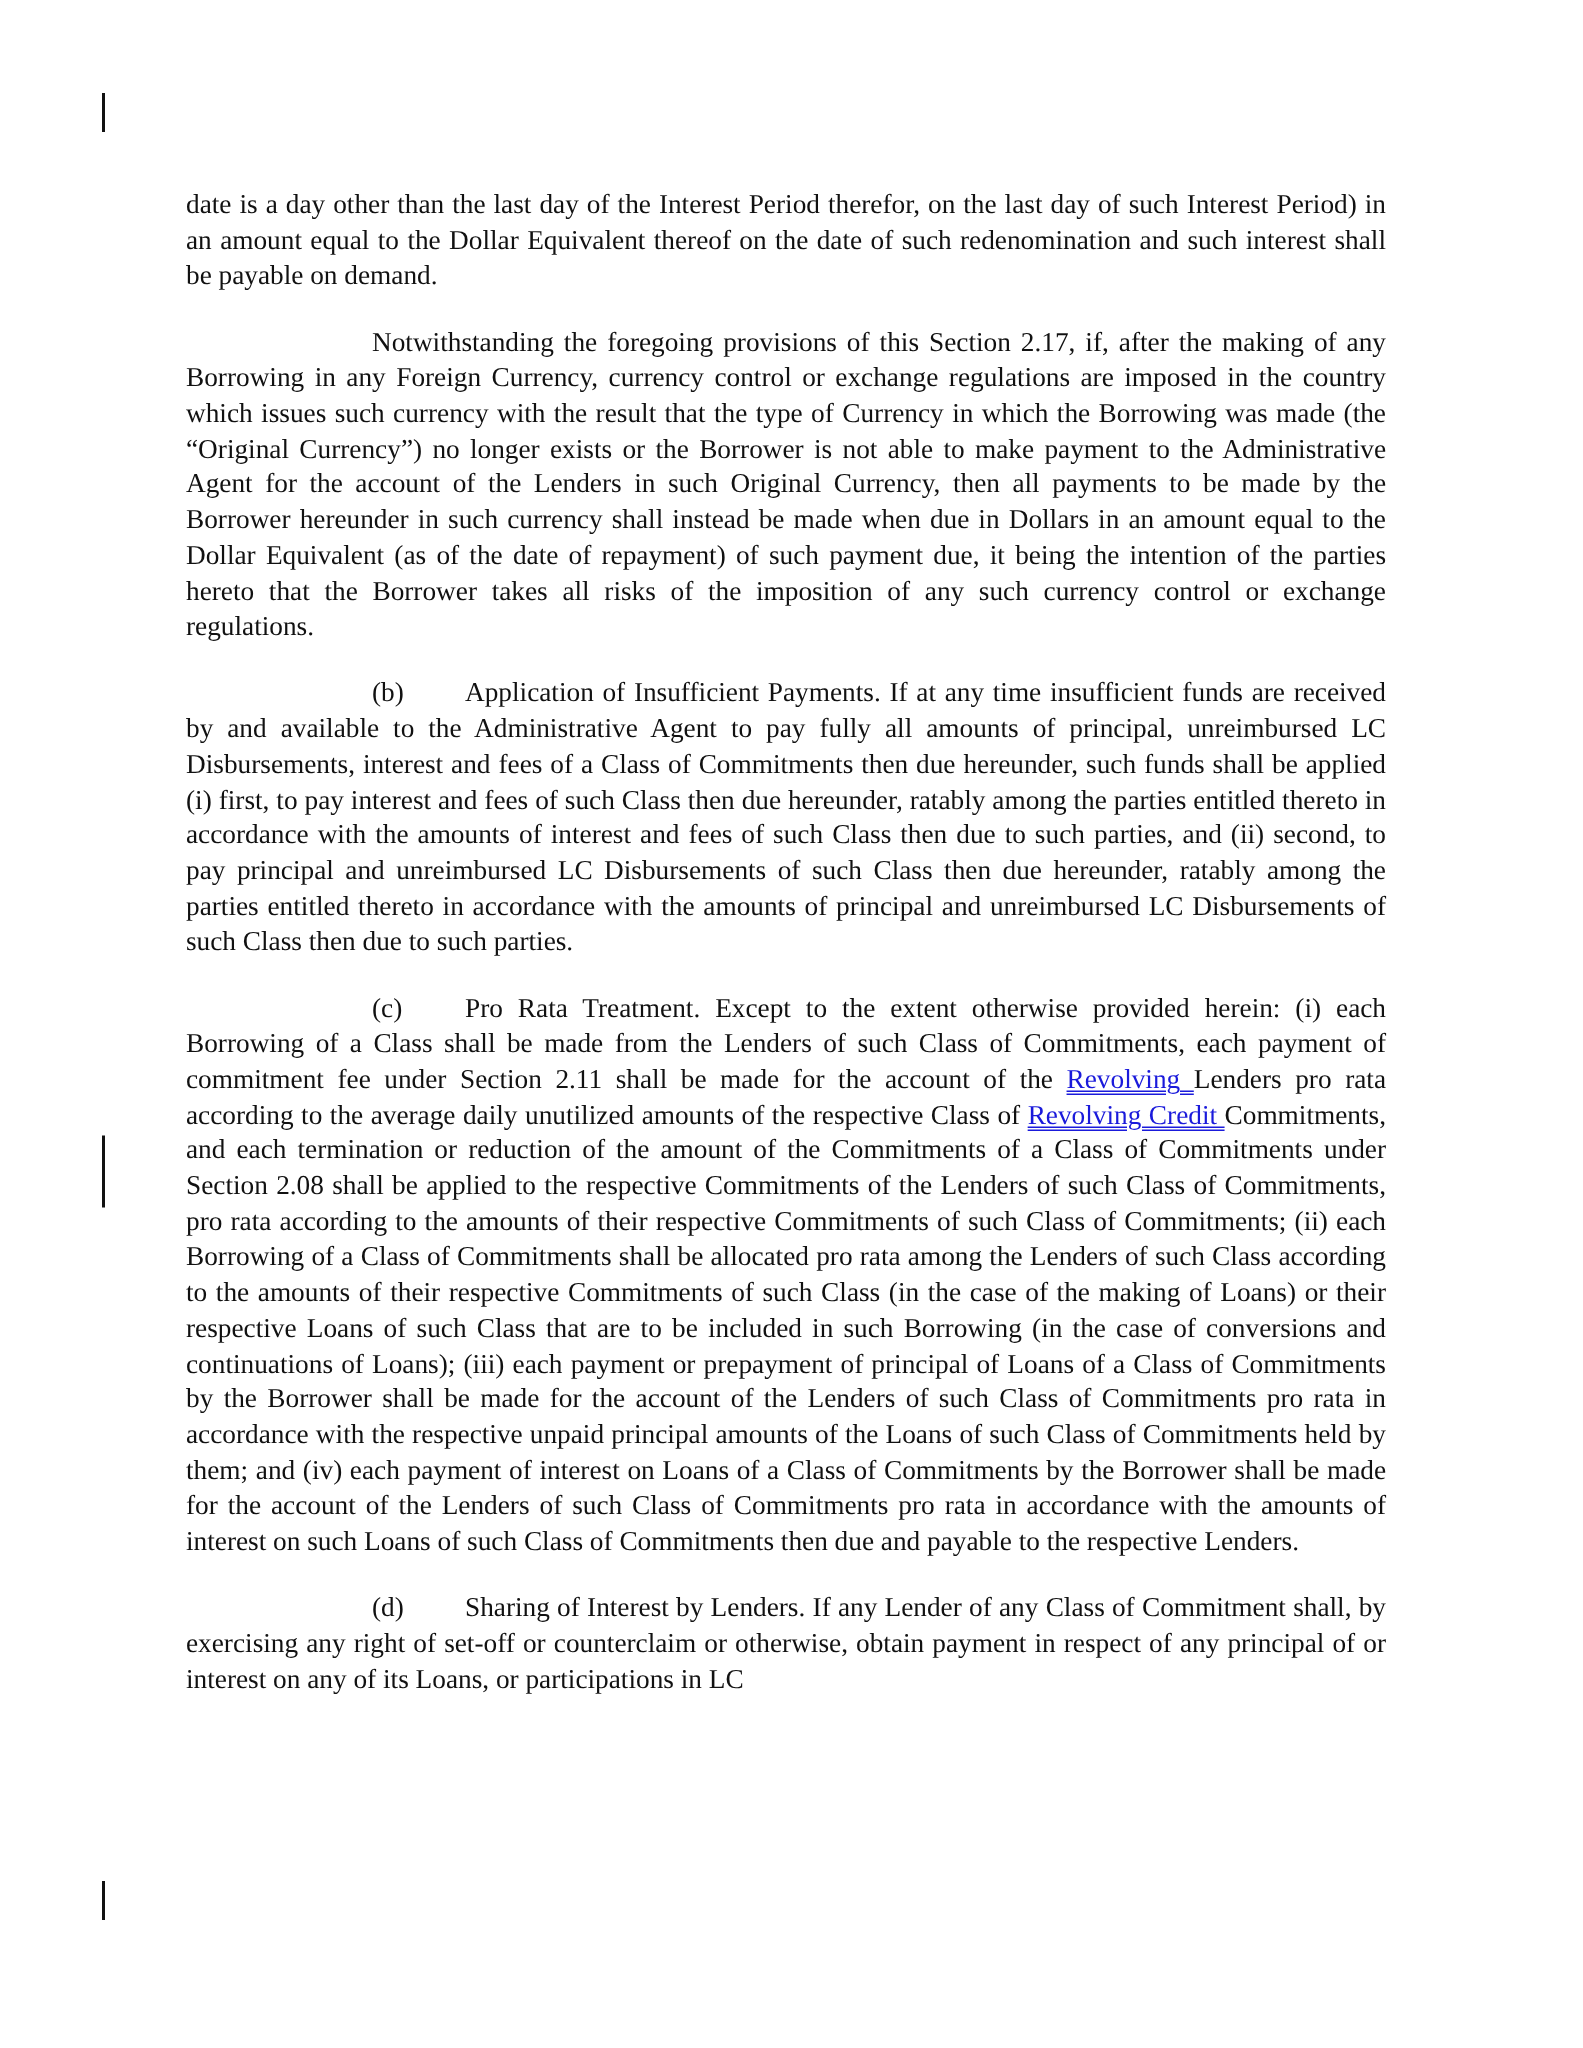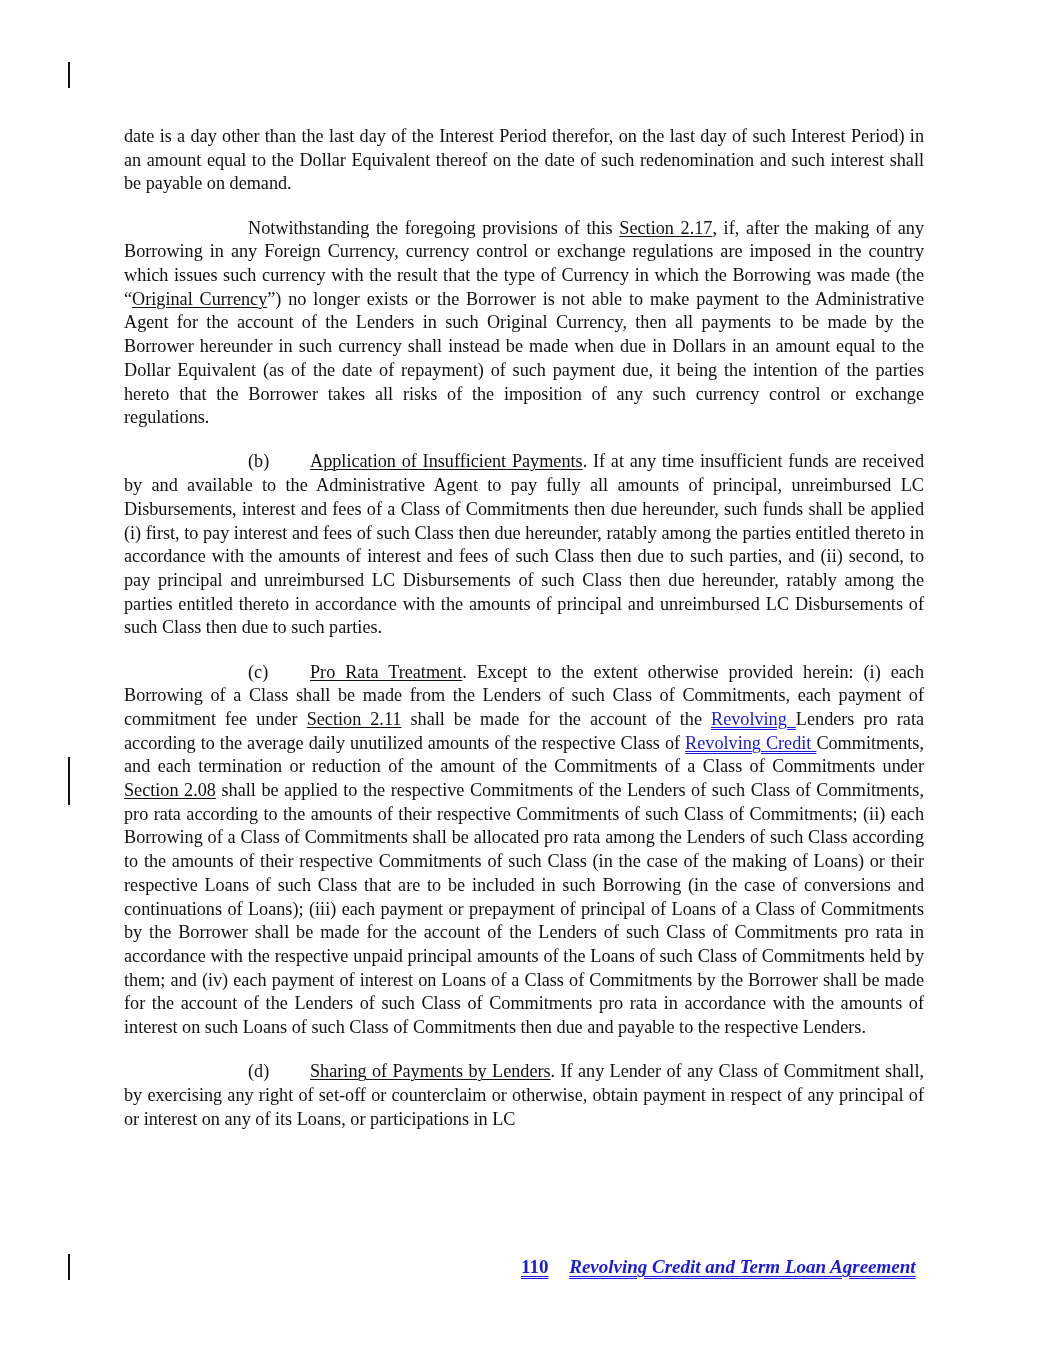--- a/index.html
+++ b/index.html
@@ -42,21 +42,20 @@
     }
     .para.indent {
       text-indent: 124px;
     }
     .label {
       display: inline-block;
       text-indent: 0;
       width: 62px;
     }
     .u {
-      text-decoration: underline;
       text-decoration-thickness: 1px;
       text-underline-offset: 2px;
     }
     .link {
       color: #1a1adb;
       font-weight: normal;
       text-decoration: underline double;
       text-decoration-thickness: 1px;
       text-underline-offset: 2px;
       cursor: pointer;
@@ -93,20 +92,16 @@
       <div class="change-bar" style="left: 68px; top: 62px; height: 26px;"></div>
       <div class="change-bar" style="left: 68px; top: 757px; height: 48px;"></div>
       <div class="change-bar" style="left: 68px; top: 1254px; height: 26px;"></div>
     </div>
 
   <div class="body-text" id="body-text">
       <p class="para"><span>date is a day other than the last day of the Interest Period therefor, on the last day of such Interest Period) in an amount equal to the Dollar Equivalent thereof on the date of such redenomination and such interest shall be payable on demand.</span></p>
       <p class="para indent"><span>Notwithstanding the foregoing provisions of this </span><span class="u">Section 2.17</span><span>, if, after the making of any Borrowing in any Foreign Currency, currency control or exchange regulations are imposed in the country which issues such currency with the result that the type of Currency in which the Borrowing was made (the “</span><span class="u">Original Currency</span><span>”) no longer exists or the Borrower is not able to make payment to the Administrative Agent for the account of the Lenders in such Original Currency, then all payments to be made by the Borrower hereunder in such currency shall instead be made when due in Dollars in an amount equal to the Dollar Equivalent (as of the date of repayment) of such payment due, it being the intention of the parties hereto that the Borrower takes all risks of the imposition of any such currency control or exchange regulations.</span></p>
       <p class="para indent"><span class="label">(b)</span><span class="u">Application of Insufficient Payments</span><span>.  If at any time insufficient funds are received by and available to the Administrative Agent to pay fully all amounts of principal, unreimbursed LC Disbursements, interest and fees of a Class of Commitments then due hereunder, such funds shall be applied (i) first, to pay interest and fees of such Class then due hereunder, ratably among the parties entitled thereto in accordance with the amounts of interest and fees of such Class then due to such parties, and (ii)&nbsp;second, to pay principal and unreimbursed LC Disbursements of such Class then due hereunder, ratably among the parties entitled thereto in accordance with the amounts of principal and unreimbursed LC Disbursements of such Class then due to such parties.</span></p>
       <p class="para indent"><span class="label">(c)</span><span class="u">Pro Rata Treatment</span><span>.  Except to the extent otherwise provided herein: (i)&nbsp;each Borrowing of a Class shall be made from the Lenders of such Class of Commitments, each payment of commitment fee under </span><span class="u">Section&nbsp;2.11</span><span> shall be made for the account of the </span><span class="link">Revolving </span><span>Lenders pro rata according to the average daily unutilized amounts of the respective Class of </span><span class="link">Revolving Credit </span><span>Commitments, and each termination or reduction of the amount of the Commitments of a Class of Commitments under </span><span class="u">Section&nbsp;2.08</span><span> shall be applied to the respective Commitments of the Lenders of such Class of Commitments, pro rata according to the amounts of their respective Commitments of such Class of Commitments; (ii) each Borrowing of a Class of Commitments shall be allocated pro rata among the Lenders of such Class according to the amounts of their respective Commitments of such Class (in the case of the making of Loans) or their respective Loans of such Class that are to be included in such Borrowing (in the case of conversions and continuations of Loans); (iii) each payment or prepayment of principal of Loans of a Class of Commitments by the Borrower shall be made for the account of the Lenders of such Class of Commitments pro rata in accordance with the respective unpaid principal amounts of the Loans of such Class of Commitments held by them; and (iv)&nbsp;each payment of interest on Loans of a Class of Commitments by the Borrower shall be made for the account of the Lenders of such Class of Commitments pro rata in accordance with the amounts of interest on such Loans of such Class of Commitments then due and payable to the respective Lenders.</span></p>
-      <p class="para indent"><span class="label">(d)</span><span class="u">Sharing of Payments by Lenders</span><span>.  If any Lender of any Class of Commitment shall, by exercising any right of set-off or counterclaim or otherwise, obtain payment in respect of any principal of or interest on any of its Loans, or participations in LC</span></p>
+      <p class="para indent"><span class="label">(d)</span><span class="u">Sharing of Interest by Lenders</span><span>.  If any Lender of any Class of Commitment shall, by exercising any right of set-off or counterclaim or otherwise, obtain payment in respect of any principal of or interest on any of its Loans, or participations in LC</span></p>
     </div>
 
-  <div class="footer">
-    <span class="pnum">110</span>
-    <span class="ftitle">Revolving Credit and Term Loan Agreement</span>
-  </div>
 </div>
 
 </body></html>

